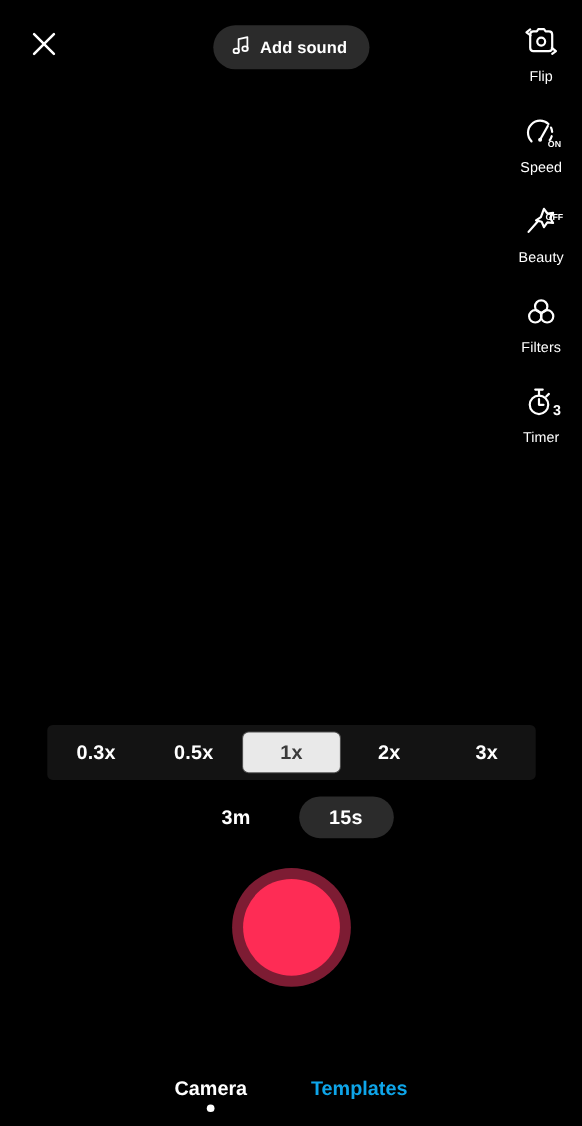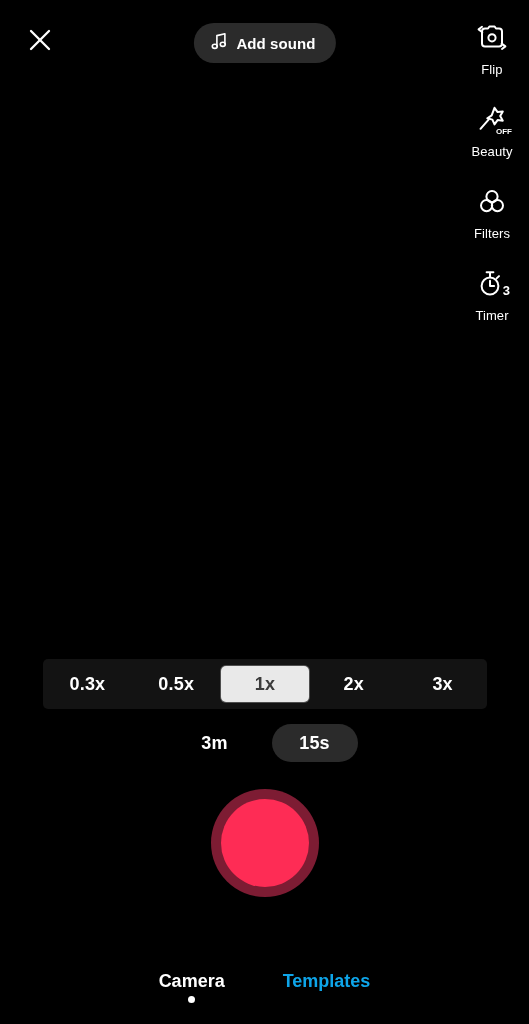--- a/index.html
+++ b/index.html
@@ -177,21 +177,21 @@
   }
 
   
   #tab-bar {
     position: absolute;
     left: 0;
     right: 0;
     top: 972px;
     height: 34px;
     display: flex;
-    align-items: flex-start;
+    align-items: center;
     justify-content: center;
     gap: 50px;
   }
   .tab {
     position: relative;
     display: flex;
     flex-direction: column;
     align-items: center;
     cursor: pointer;
     padding: 0 4px;
@@ -257,28 +257,39 @@
         <svg width="34" height="32" viewBox="0 0 34 32" aria-hidden="true">
           <path d="M7 9.5C7 7.8 8.3 6.5 10 6.5h3l1.4-2h5.2l1.4 2h3c1.7 0 3 1.3 3 3v12c0 1.7-1.3 3-3 3H10c-1.7 0-3-1.3-3-3z" fill="none" stroke="#ffffff" stroke-width="2" stroke-linejoin="round"></path>
           <circle cx="17" cy="15.8" r="3.6" fill="none" stroke="#ffffff" stroke-width="2"></circle>
           <path d="M7.3 10.2 3.6 7.4l3.4-2.6" fill="none" stroke="#ffffff" stroke-width="2" stroke-linecap="round" stroke-linejoin="round"></path>
           <path d="M26.7 21.6l3.7 2.8-3.4 2.6" fill="none" stroke="#ffffff" stroke-width="2" stroke-linecap="round" stroke-linejoin="round"></path>
         </svg>
       </div>
       <div class="tool-label">Flip</div>
     </div>
 
+    <div class="tool-item">
+      <div class="tool-icon">
+        <svg width="34" height="32" viewBox="0 0 34 32" aria-hidden="true">
+          <path d="M8.2 24.5a11 11 0 1 1 15.6 0" fill="none" stroke="#ffffff" stroke-width="2" stroke-linecap="round" stroke-dasharray="34 4 4 4 4 4 4 4"></path>
+          <path d="M16 23 L23 10.5" fill="none" stroke="#ffffff" stroke-width="2" stroke-linecap="round"></path>
+          <circle cx="16" cy="23" r="1.8" fill="#ffffff"></circle>
+        </svg>
+        <span class="badge-text" style="right:2px;bottom:4px;">ON</span>
+      </div>
+      <div class="tool-label">Speed</div>
+    </div>
 
     <div class="tool-item">
       <div class="tool-icon">
         <svg width="34" height="32" viewBox="0 0 34 32" aria-hidden="true">
           <path d="M19.5 3.8l3.1 4.3 5.2-.6-2.6 4.6 2.6 4.6-5.2-.6-3.1 4.3-2.1-4.8-5.1-1.3 4.4-2.9z" fill="none" stroke="#ffffff" stroke-width="2" stroke-linejoin="round"></path>
           <line x1="13.6" y1="15.6" x2="5.5" y2="24.8" stroke="#ffffff" stroke-width="2" stroke-linecap="round"></line>
         </svg>
-        <span class="badge-text" style="right:0px;bottom:4px;">OFF</span>
+        <span class="badge-text" style="right:0px;bottom:20px;">OFF</span>
       </div>
       <div class="tool-label">Beauty</div>
     </div>
 
     <div class="tool-item">
       <div class="tool-icon">
         <svg width="34" height="32" viewBox="0 0 34 32" aria-hidden="true">
           <circle cx="17" cy="10.6" r="5.6" fill="none" stroke="#ffffff" stroke-width="2"></circle>
           <circle cx="11.6" cy="19.6" r="5.6" fill="none" stroke="#ffffff" stroke-width="2"></circle>
           <circle cx="22.4" cy="19.6" r="5.6" fill="none" stroke="#ffffff" stroke-width="2"></circle>

